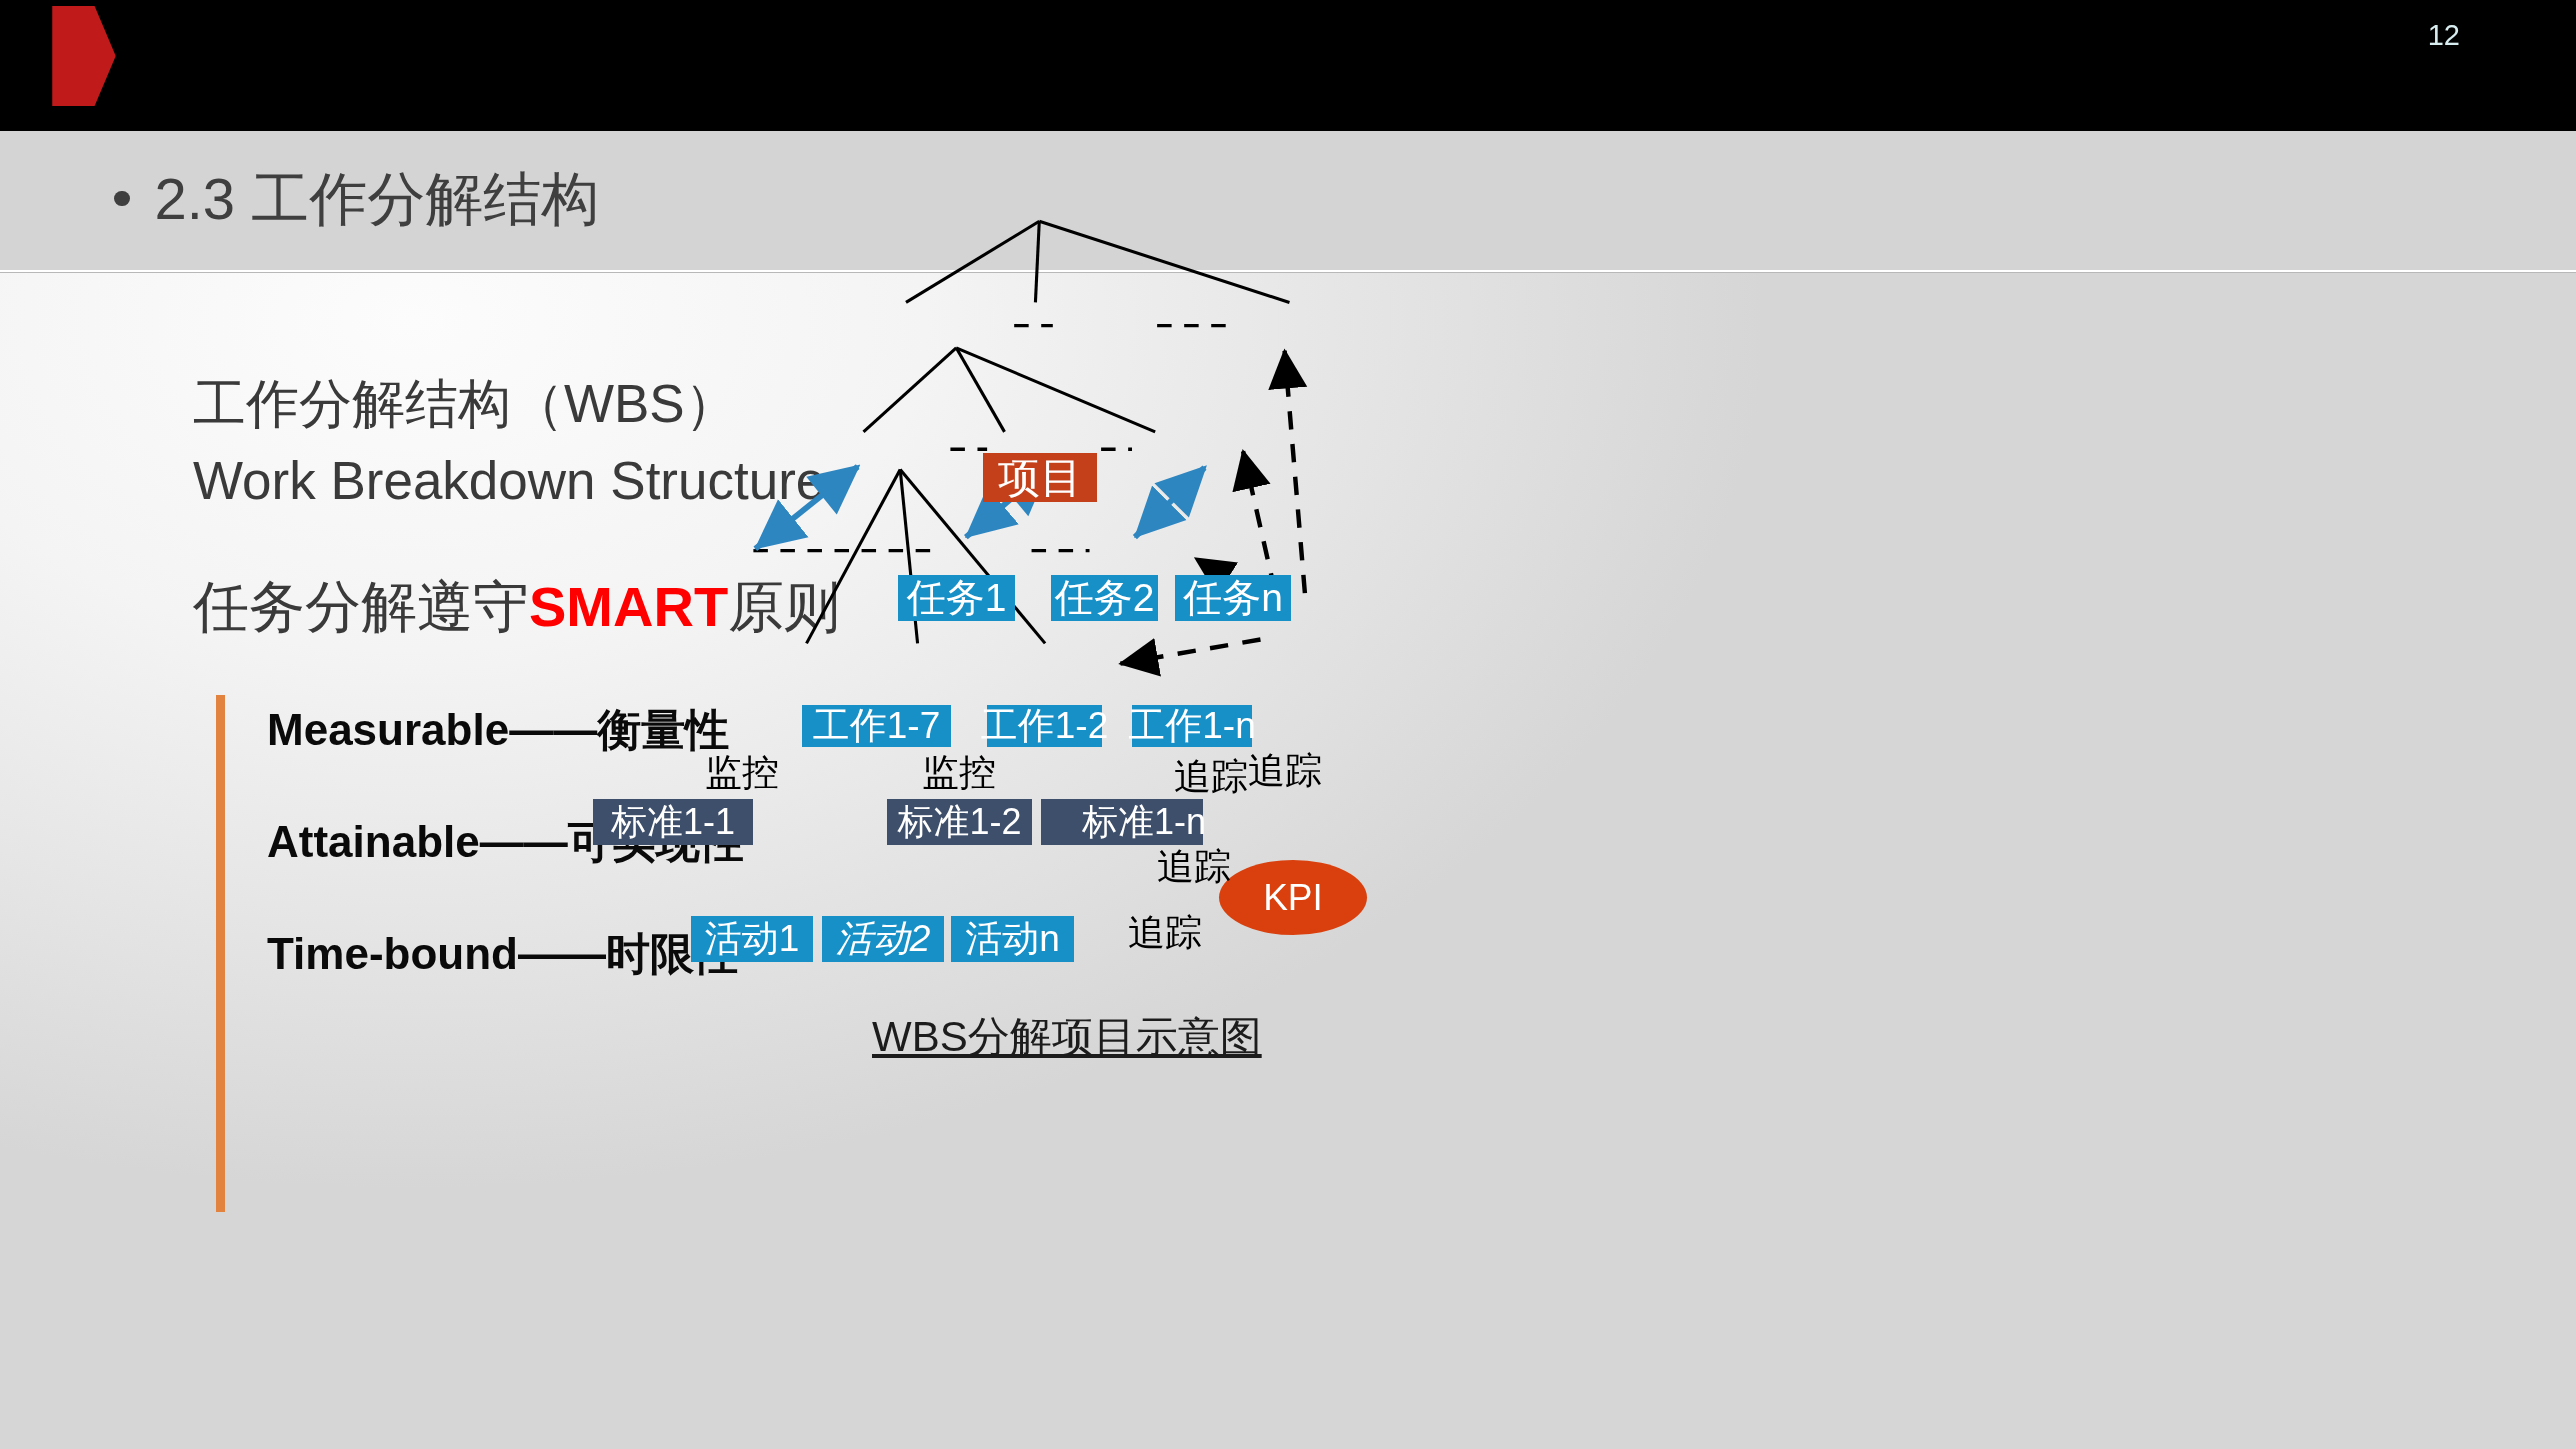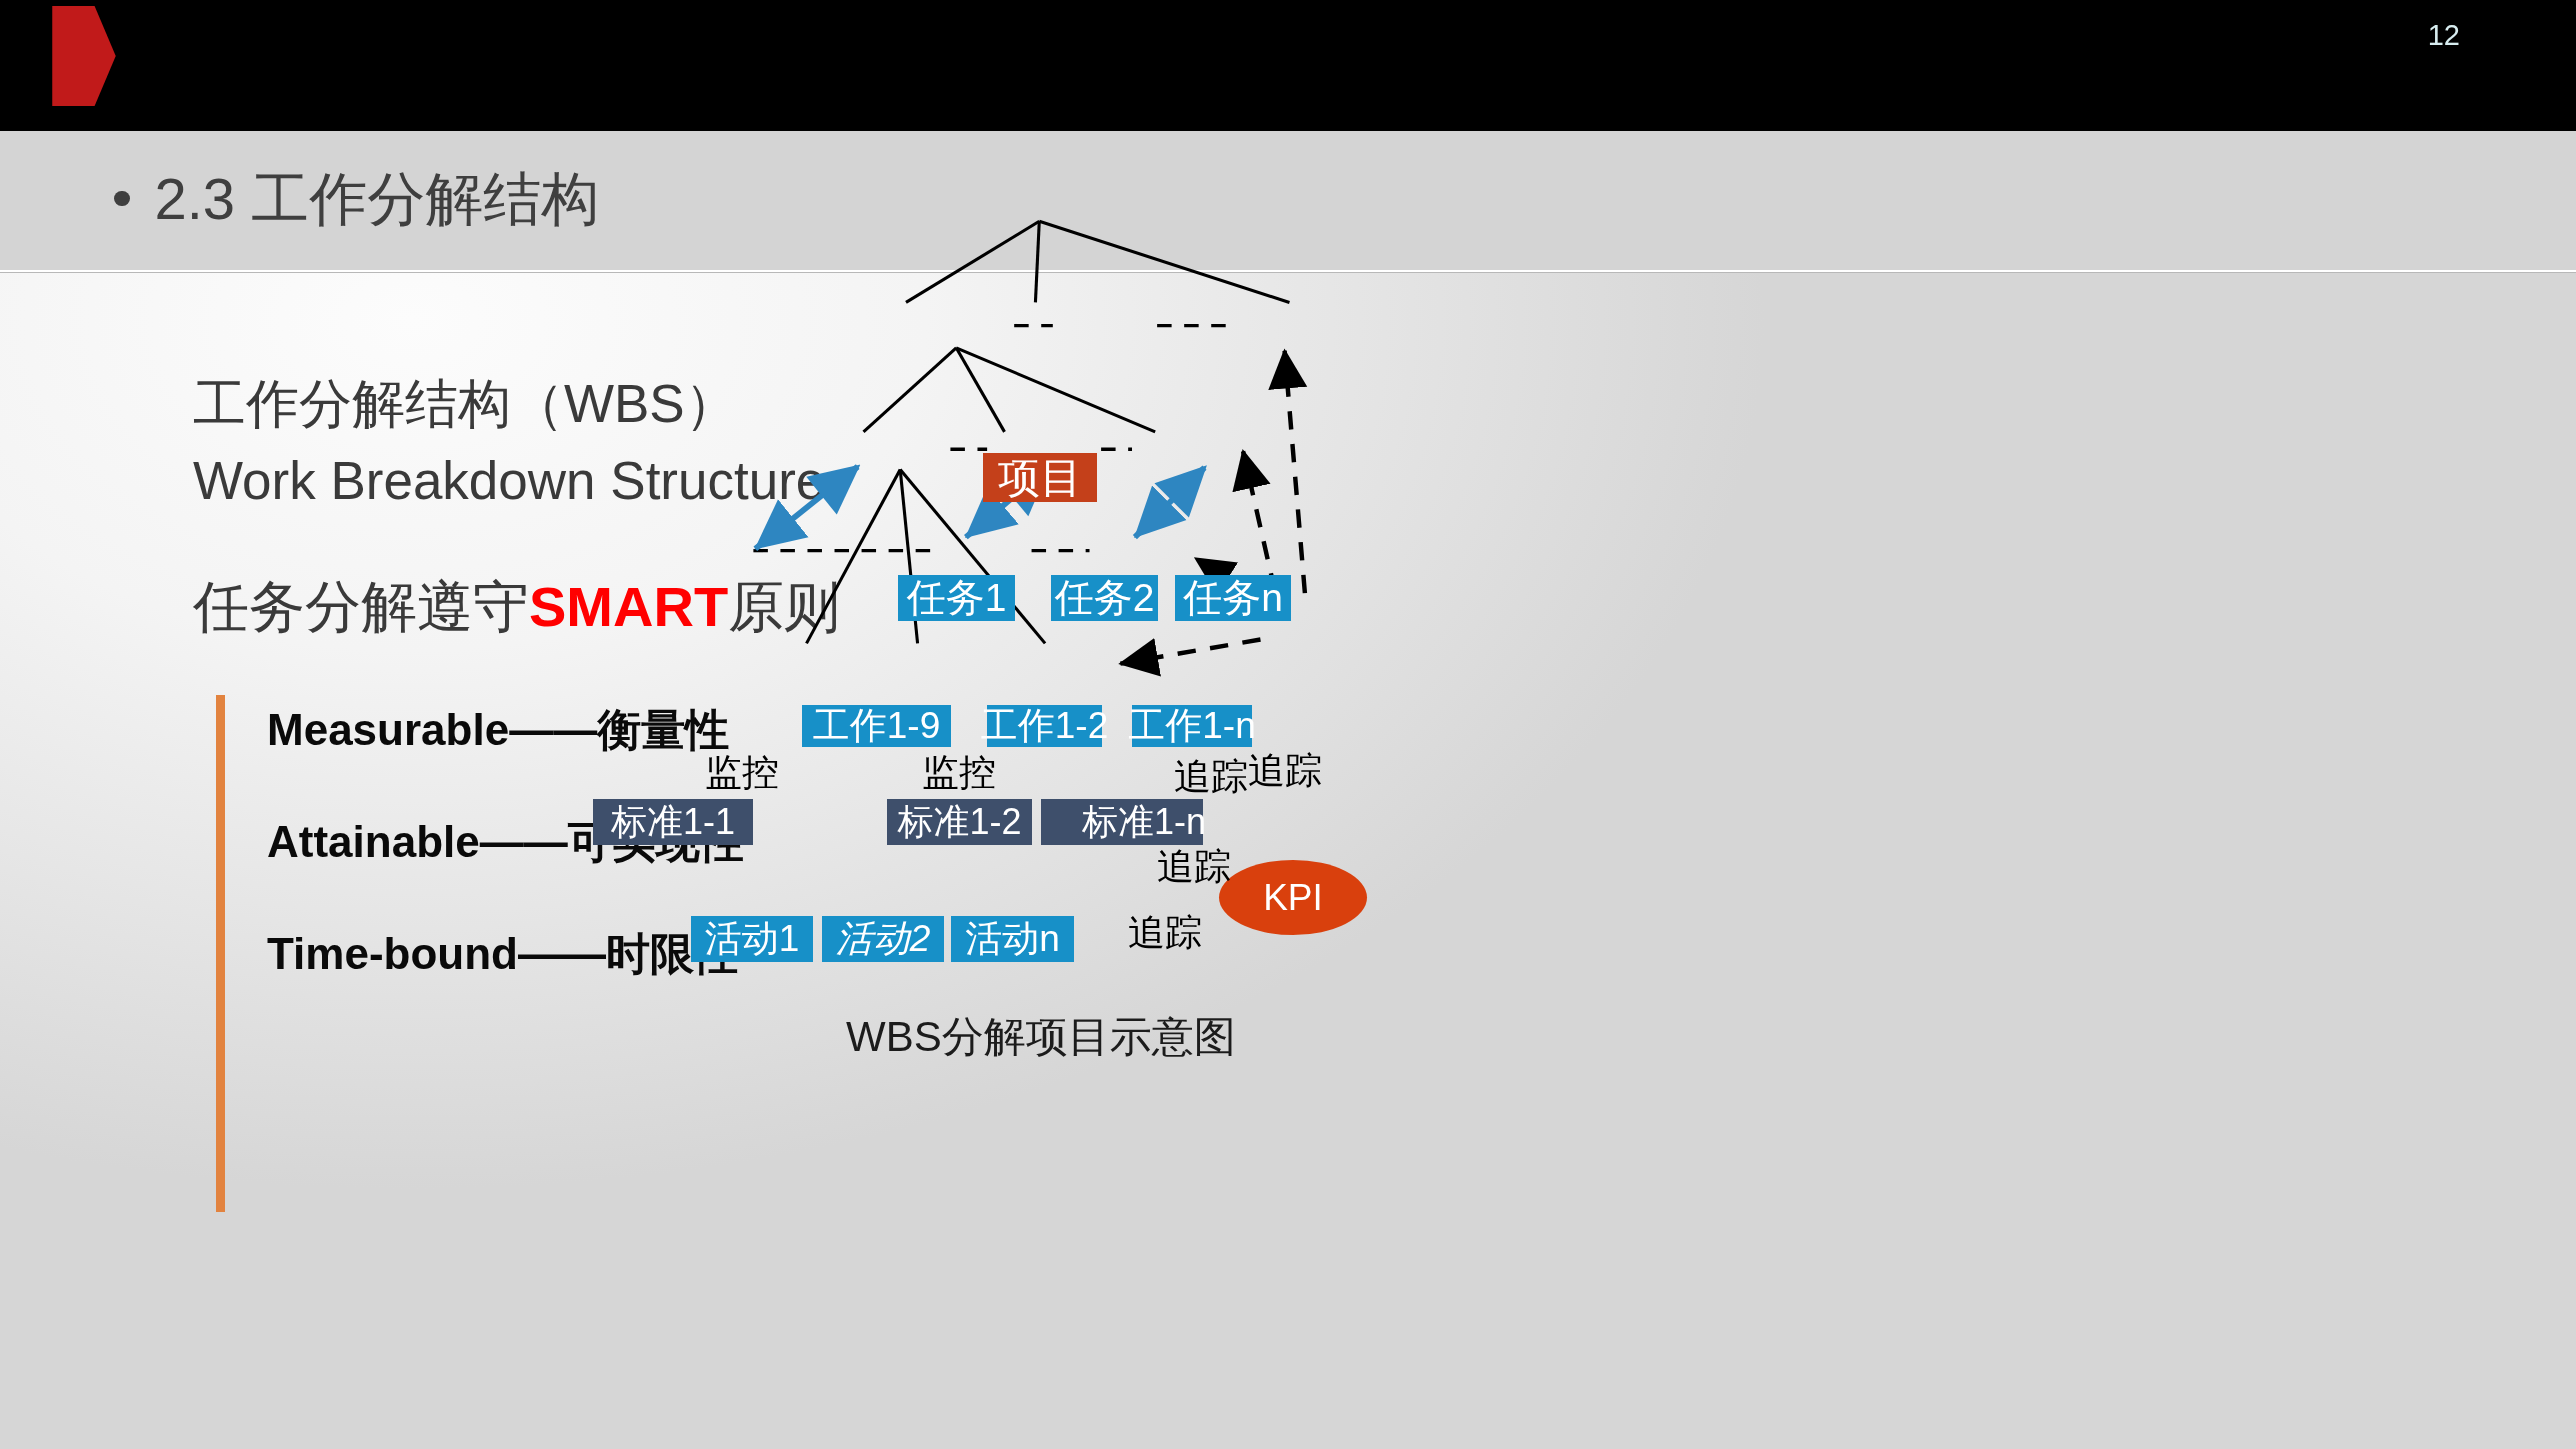--- a/index.html
+++ b/index.html
@@ -206,39 +206,39 @@
     </div>
 
     <div>
 
       <div class="node n-project" style="left:983px;top:180px;width:114px;height:49px;font-size:42px;">项目</div>
 
       <div class="node n-task" style="left:898px;top:302px;width:117px;height:46px;font-size:39px;">任务1</div>
       <div class="node n-task" style="left:1051px;top:302px;width:107px;height:46px;font-size:39px;">任务2</div>
       <div class="node n-task" style="left:1175px;top:302px;width:116px;height:46px;font-size:39px;">任务n</div>
 
-      <div class="node n-work" style="left:802px;top:432px;width:149px;height:42px;font-size:37px;">工作1-9</div>
+      <div class="node n-work" style="left:802px;top:432px;width:149px;height:42px;font-size:37px;">工作1-7</div>
       <div class="node n-work" style="left:987px;top:432px;width:115px;height:42px;font-size:37px;">工作1-2</div>
       <div class="node n-work" style="left:1132px;top:432px;width:120px;height:42px;font-size:37px;">工作1-n</div>
 
       <div class="node n-std" style="left:593px;top:526px;width:160px;height:46px;font-size:36px;">标准1-1</div>
       <div class="node n-std" style="left:887px;top:526px;width:145px;height:46px;font-size:36px;">标准1-2</div>
       <div class="node n-std" style="left:1041px;top:526px;width:162px;height:46px;font-size:36px;padding-left:44px;">标准1-n</div>
 
       <div class="node n-act" style="left:691px;top:643px;width:122px;height:46px;font-size:37px;">活动1</div>
       <div class="node n-act" style="left:822px;top:643px;width:122px;height:46px;font-size:37px;font-style:italic;">活动2</div>
       <div class="node n-act" style="left:951px;top:643px;width:123px;height:46px;font-size:37px;">活动n</div>
 
       <div class="node n-kpi" style="left:1219px;top:587px;width:148px;height:75px;font-size:37px;">KPI</div>
 
       <div class="edge-label" style="left:705px;top:479px;">监控</div>
       <div class="edge-label" style="left:922px;top:479px;">监控</div>
       <div class="edge-label" style="left:1174px;top:483px;">追踪</div>
       <div class="edge-label" style="left:1248px;top:477px;">追踪</div>
       <div class="edge-label" style="left:1157px;top:573px;">追踪</div>
       <div class="edge-label" style="left:1128px;top:639px;">追踪</div>
 
-      <div id="diagram-caption" style="left:846px;top:738px;">WBS分解项目示意图</div>
+      <div id="diagram-caption" style="left:872px;top:738px;text-decoration:underline;">WBS分解项目示意图</div>
     </div>
 
   </div>
 </div>
 
 
 </body></html>

